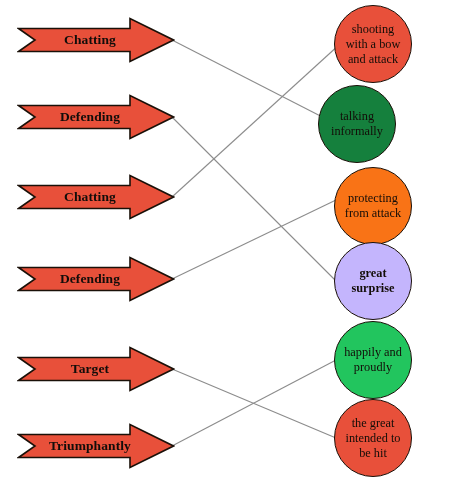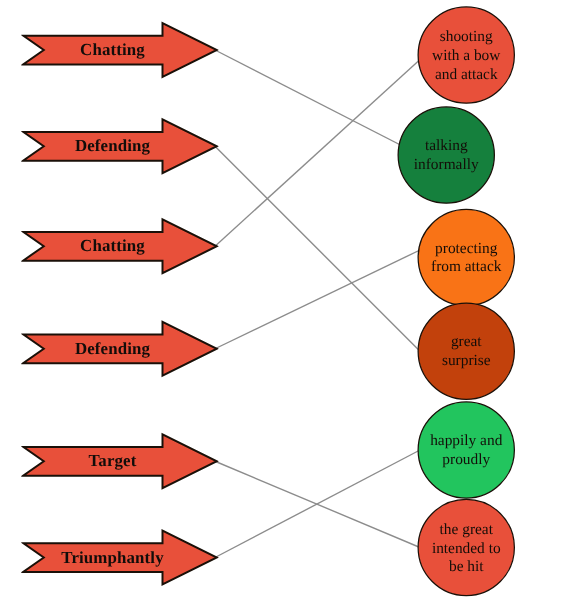--- a/index.html
+++ b/index.html
@@ -132,21 +132,21 @@
       </div>
       <div class="circle-node" style="left: 334px; top: 5px; background: rgb(232, 80, 58); border-color: rgb(26, 16, 8);">
         <div class="circle-label">shooting with a bow and attack</div>
       </div>
       <div class="circle-node" style="left: 318px; top: 85px; background: #15803d; border-color: rgb(26, 16, 8); justify-content: flex-end;">
         <div class="circle-label">talking informally</div>
       </div>
       <div class="circle-node" style="left: 334px; top: 167px; background: #f97316; border-color: rgb(26, 16, 8);">
         <div class="circle-label">protecting from attack</div>
       </div>
-      <div class="circle-node" style="left: 334px; top: 242px; background: #c2410c; border-color: rgb(26, 16, 8);">
+      <div class="circle-node" style="left: 334px; top: 242px; background: #c4b5fd; border-color: rgb(26, 16, 8); font-weight: bold;">
         <div class="circle-label">great surprise</div>
       </div>
       <div class="circle-node" style="left: 334px; top: 321px; background: #22c55e; border-color: rgb(26, 16, 8);">
         <div class="circle-label">happily and proudly</div>
       </div>
       <div class="circle-node" style="left: 334px; top: 399px; background: rgb(232, 80, 58); border-color: rgb(26, 16, 8);">
         <div class="circle-label">the great intended to be hit</div>
       </div>
     </div>
 

